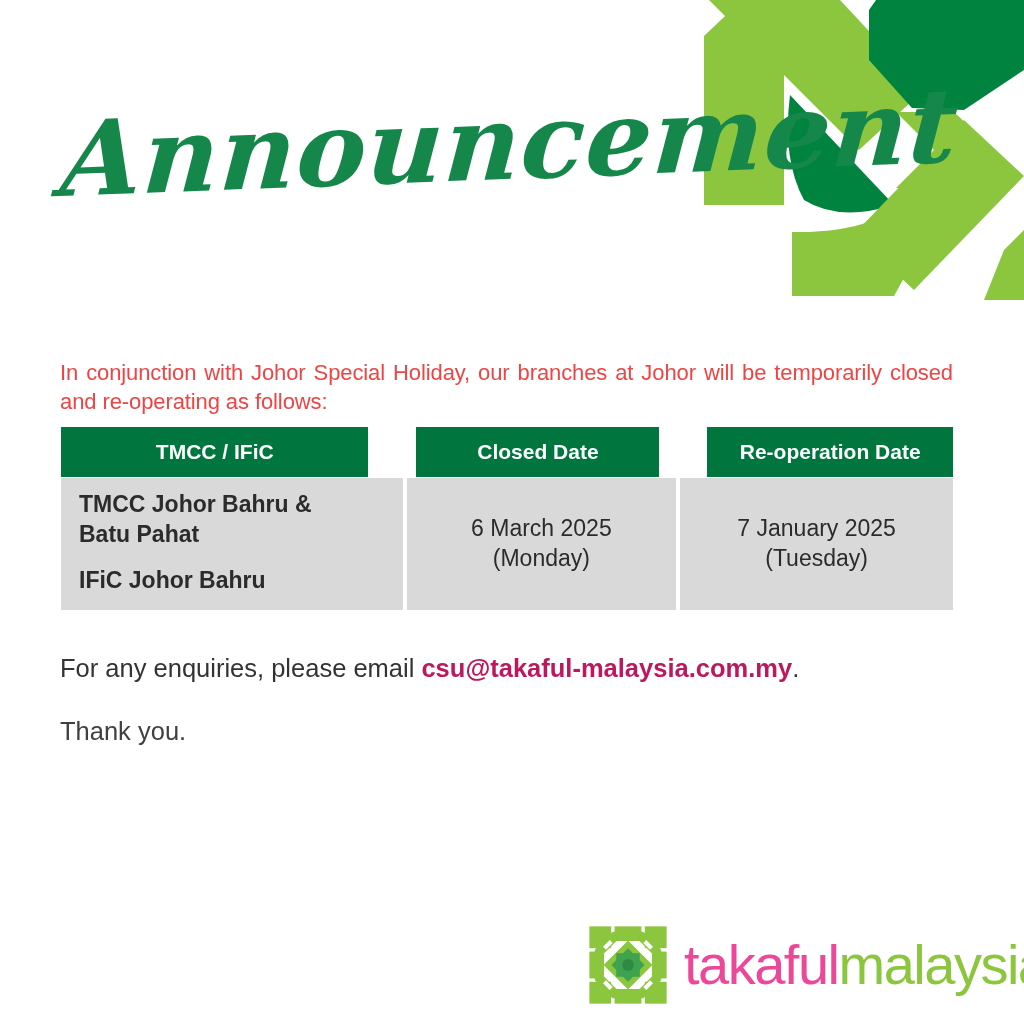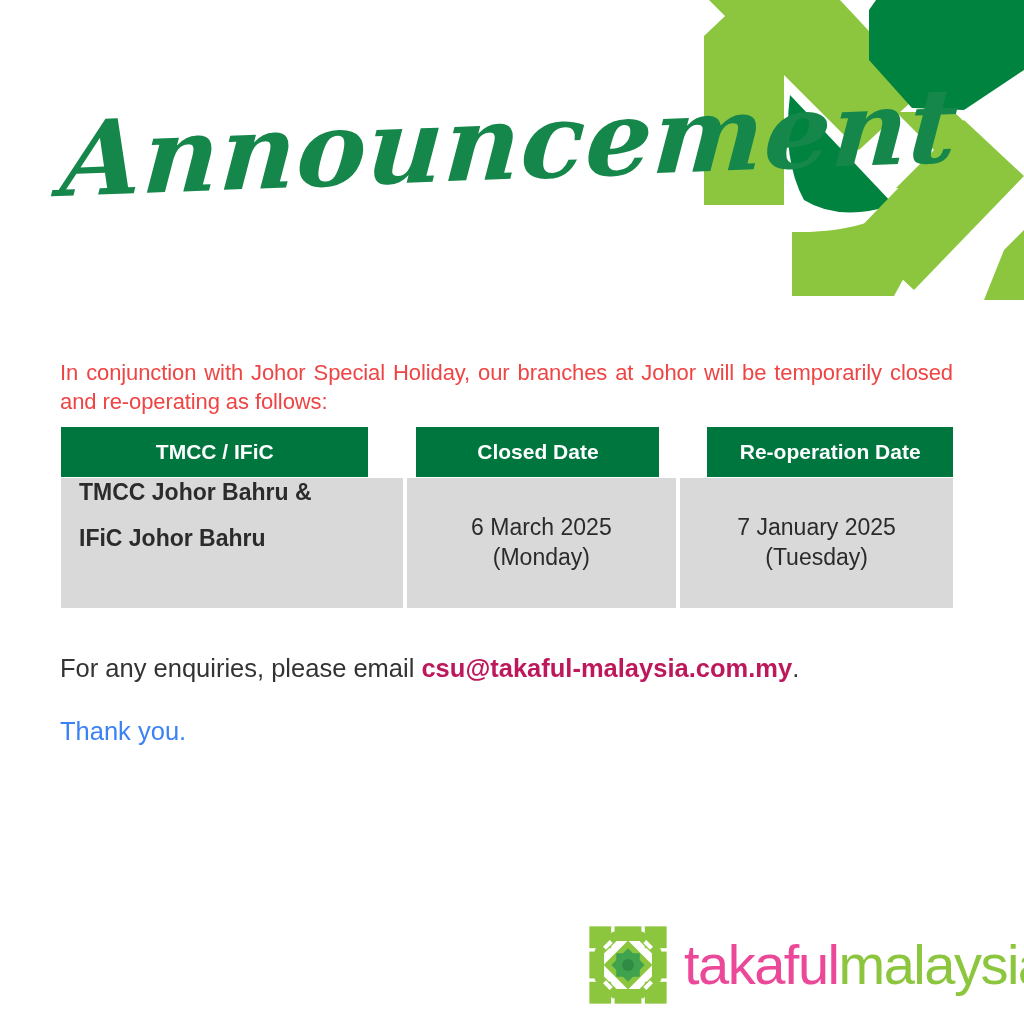--- a/index.html
+++ b/index.html
@@ -90,21 +90,21 @@
     background: #d9d9d9;
     color: #2b2b2b;
     min-height: 130px;
     font-size: 23px;
   }
   .cell { box-sizing: border-box; }
   .c1 { width: 343px; margin-right: 4px; }
   .c2 { width: 271px; margin-right: 4px; }
   .c3 { width: 274px; }
   .tbody .c1 {
-    padding: 0 0 14px 18px;
+    padding: 12px 0 14px 18px;
     font-weight: bold;
     line-height: 1.3;
     display: block;
   }
   .tbody .c1 .line2 { margin-top: 16px; }
   .tbody .c2, .tbody .c3 {
     display: flex;
     flex-direction: column;
     align-items: center;
     justify-content: center;
@@ -120,21 +120,21 @@
     top: 628px;
     font-size: 25.5px;
     color: #333333;
   }
   #enquiry .email { font-weight: bold; color: #be185d; }
   #thanks {
     position: absolute;
     left: 60px;
     top: 691px;
     font-size: 25.5px;
-    color: #3b82f6;
+    color: #404040;
   }
 
   
   #brand {
     position: absolute;
     left: 586px;
     top: 920px;
     width: 420px;
     height: 90px;
     display: flex;
@@ -187,20 +187,21 @@
 
   <div class="trow thead">
     <div class="cell c1">TMCC / IFiC</div>
     <div class="cell c2">Closed Date</div>
     <div class="cell c3">Re-operation Date</div>
   </div>
 
   <div class="trow tbody">
     <div class="cell c1">
       <div>TMCC Johor Bahru &amp;</div>
+      <div>Batu Pahat</div>
       <div class="line2">IFiC Johor Bahru</div>
     </div>
     <div class="cell c2">
       <div>6 March 2025</div>
       <div>(Monday)</div>
     </div>
     <div class="cell c3">
       <div>7 January 2025</div>
       <div>(Tuesday)</div>
     </div>

